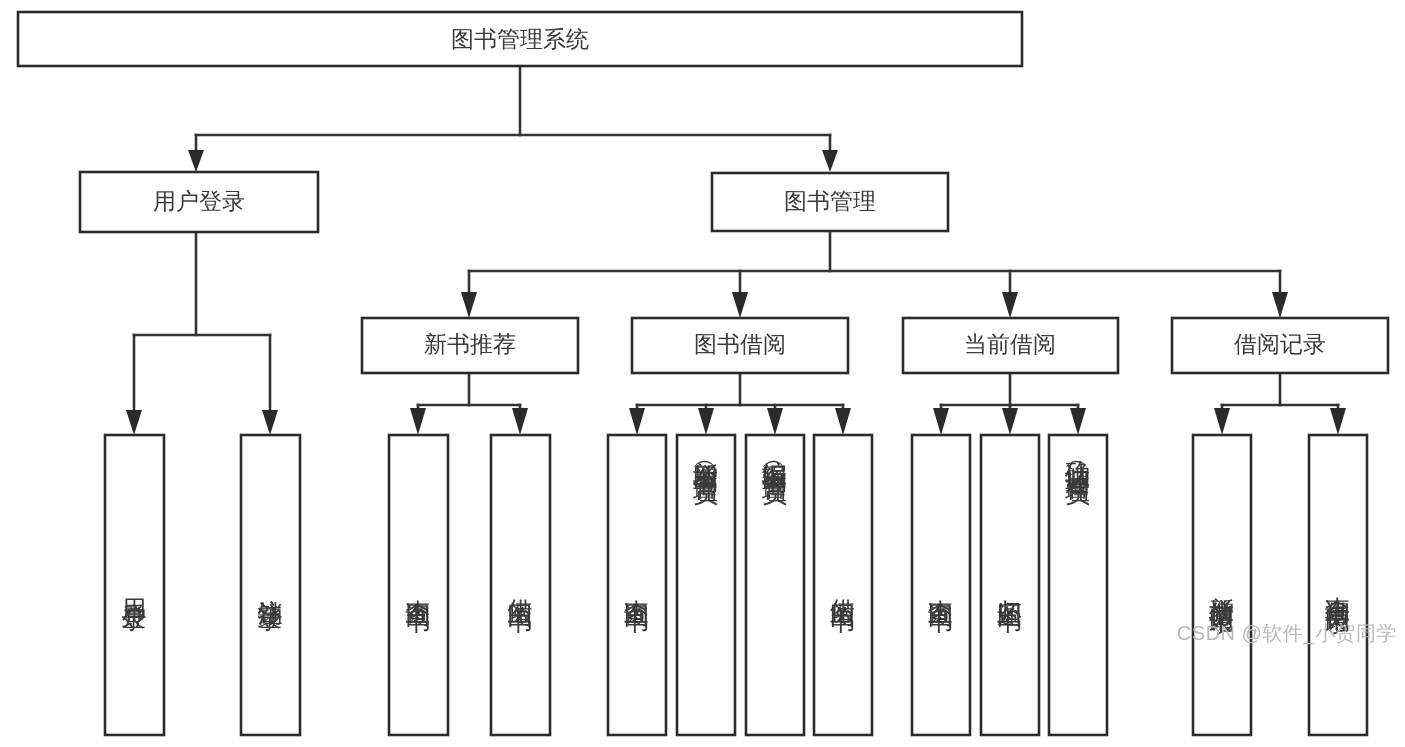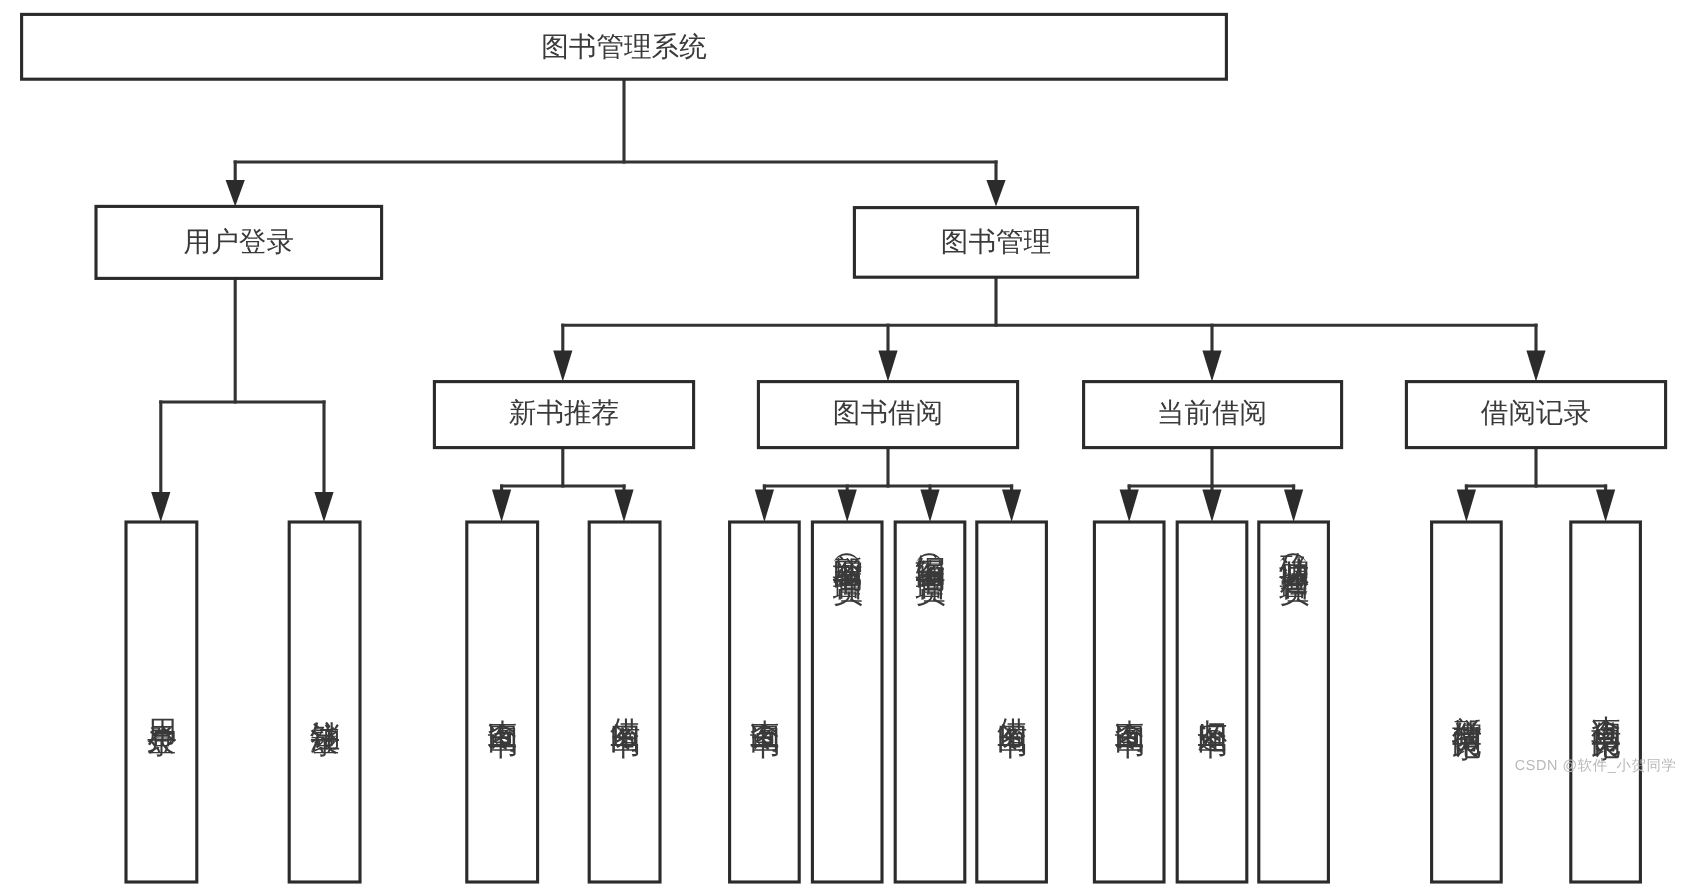--- a/index.html
+++ b/index.html
@@ -67,21 +67,21 @@
     line-height: 1.12;
     letter-spacing: 3px;
     color: #3a3a3a;
     white-space: nowrap;
   }
   .watermark {
     position: absolute;
     right: 8px;
     bottom: 4px;
     font-family: "Liberation Sans", "DejaVu Sans", sans-serif;
-    font-size: 12px;
+    font-size: 20px;
     color: #b9b9b9;
     letter-spacing: 0.5px;
     white-space: nowrap;
   }
 </style>
 </head>
 <body>
 
 <div id="diagram-root">
 

